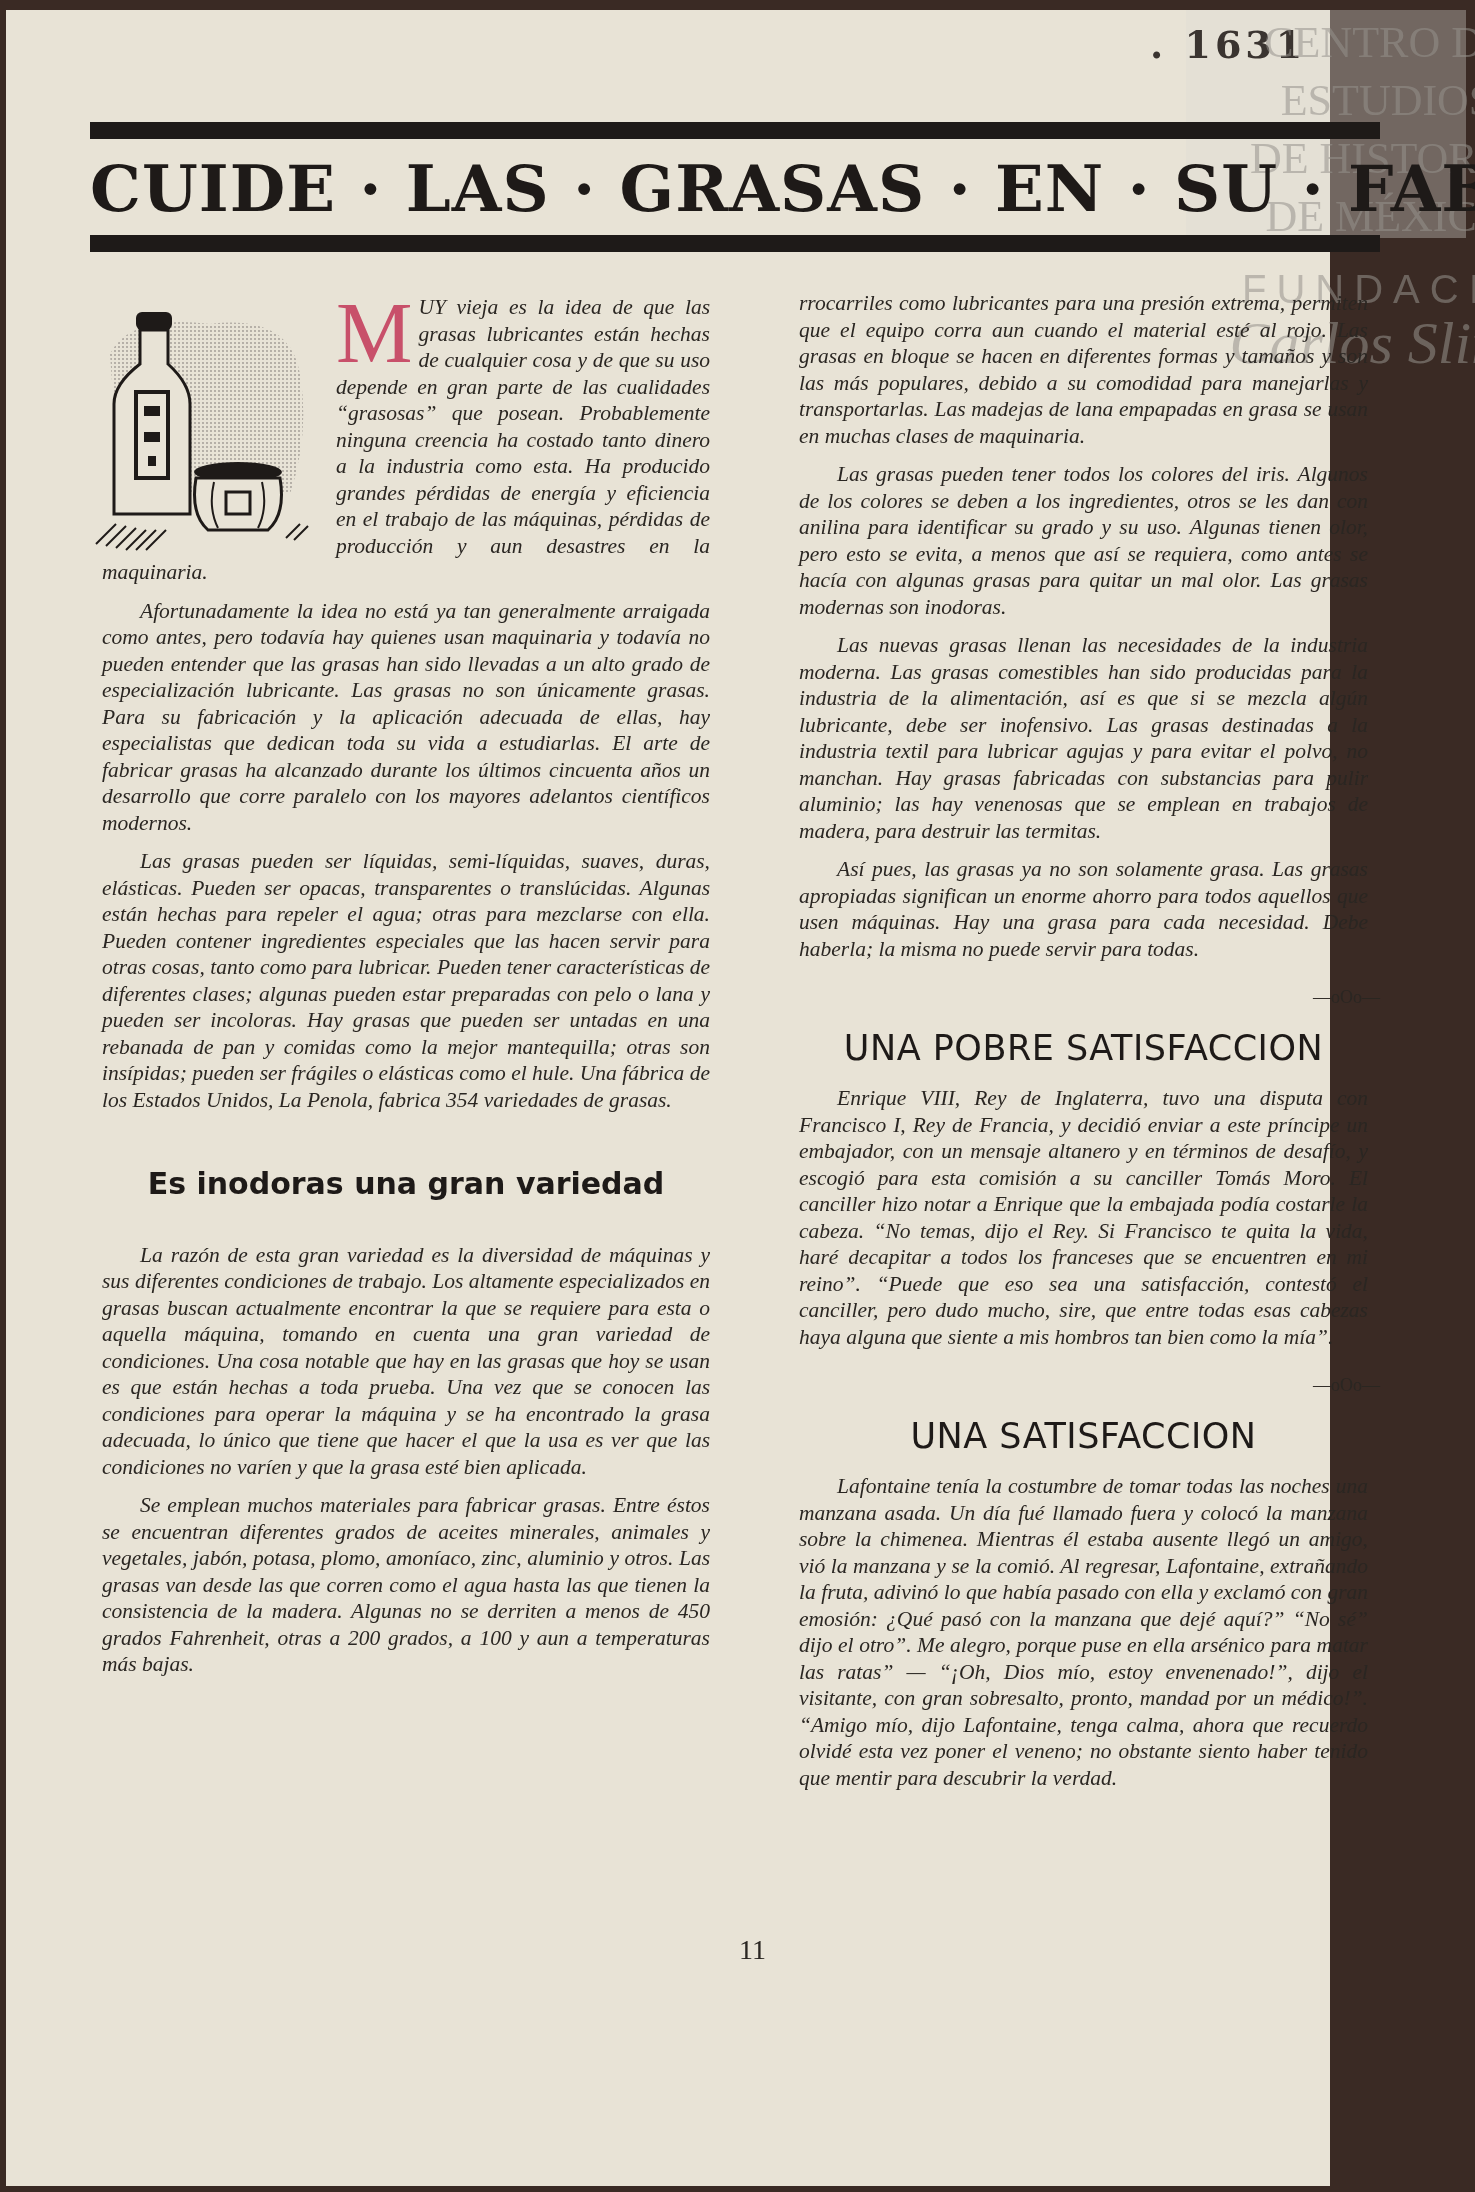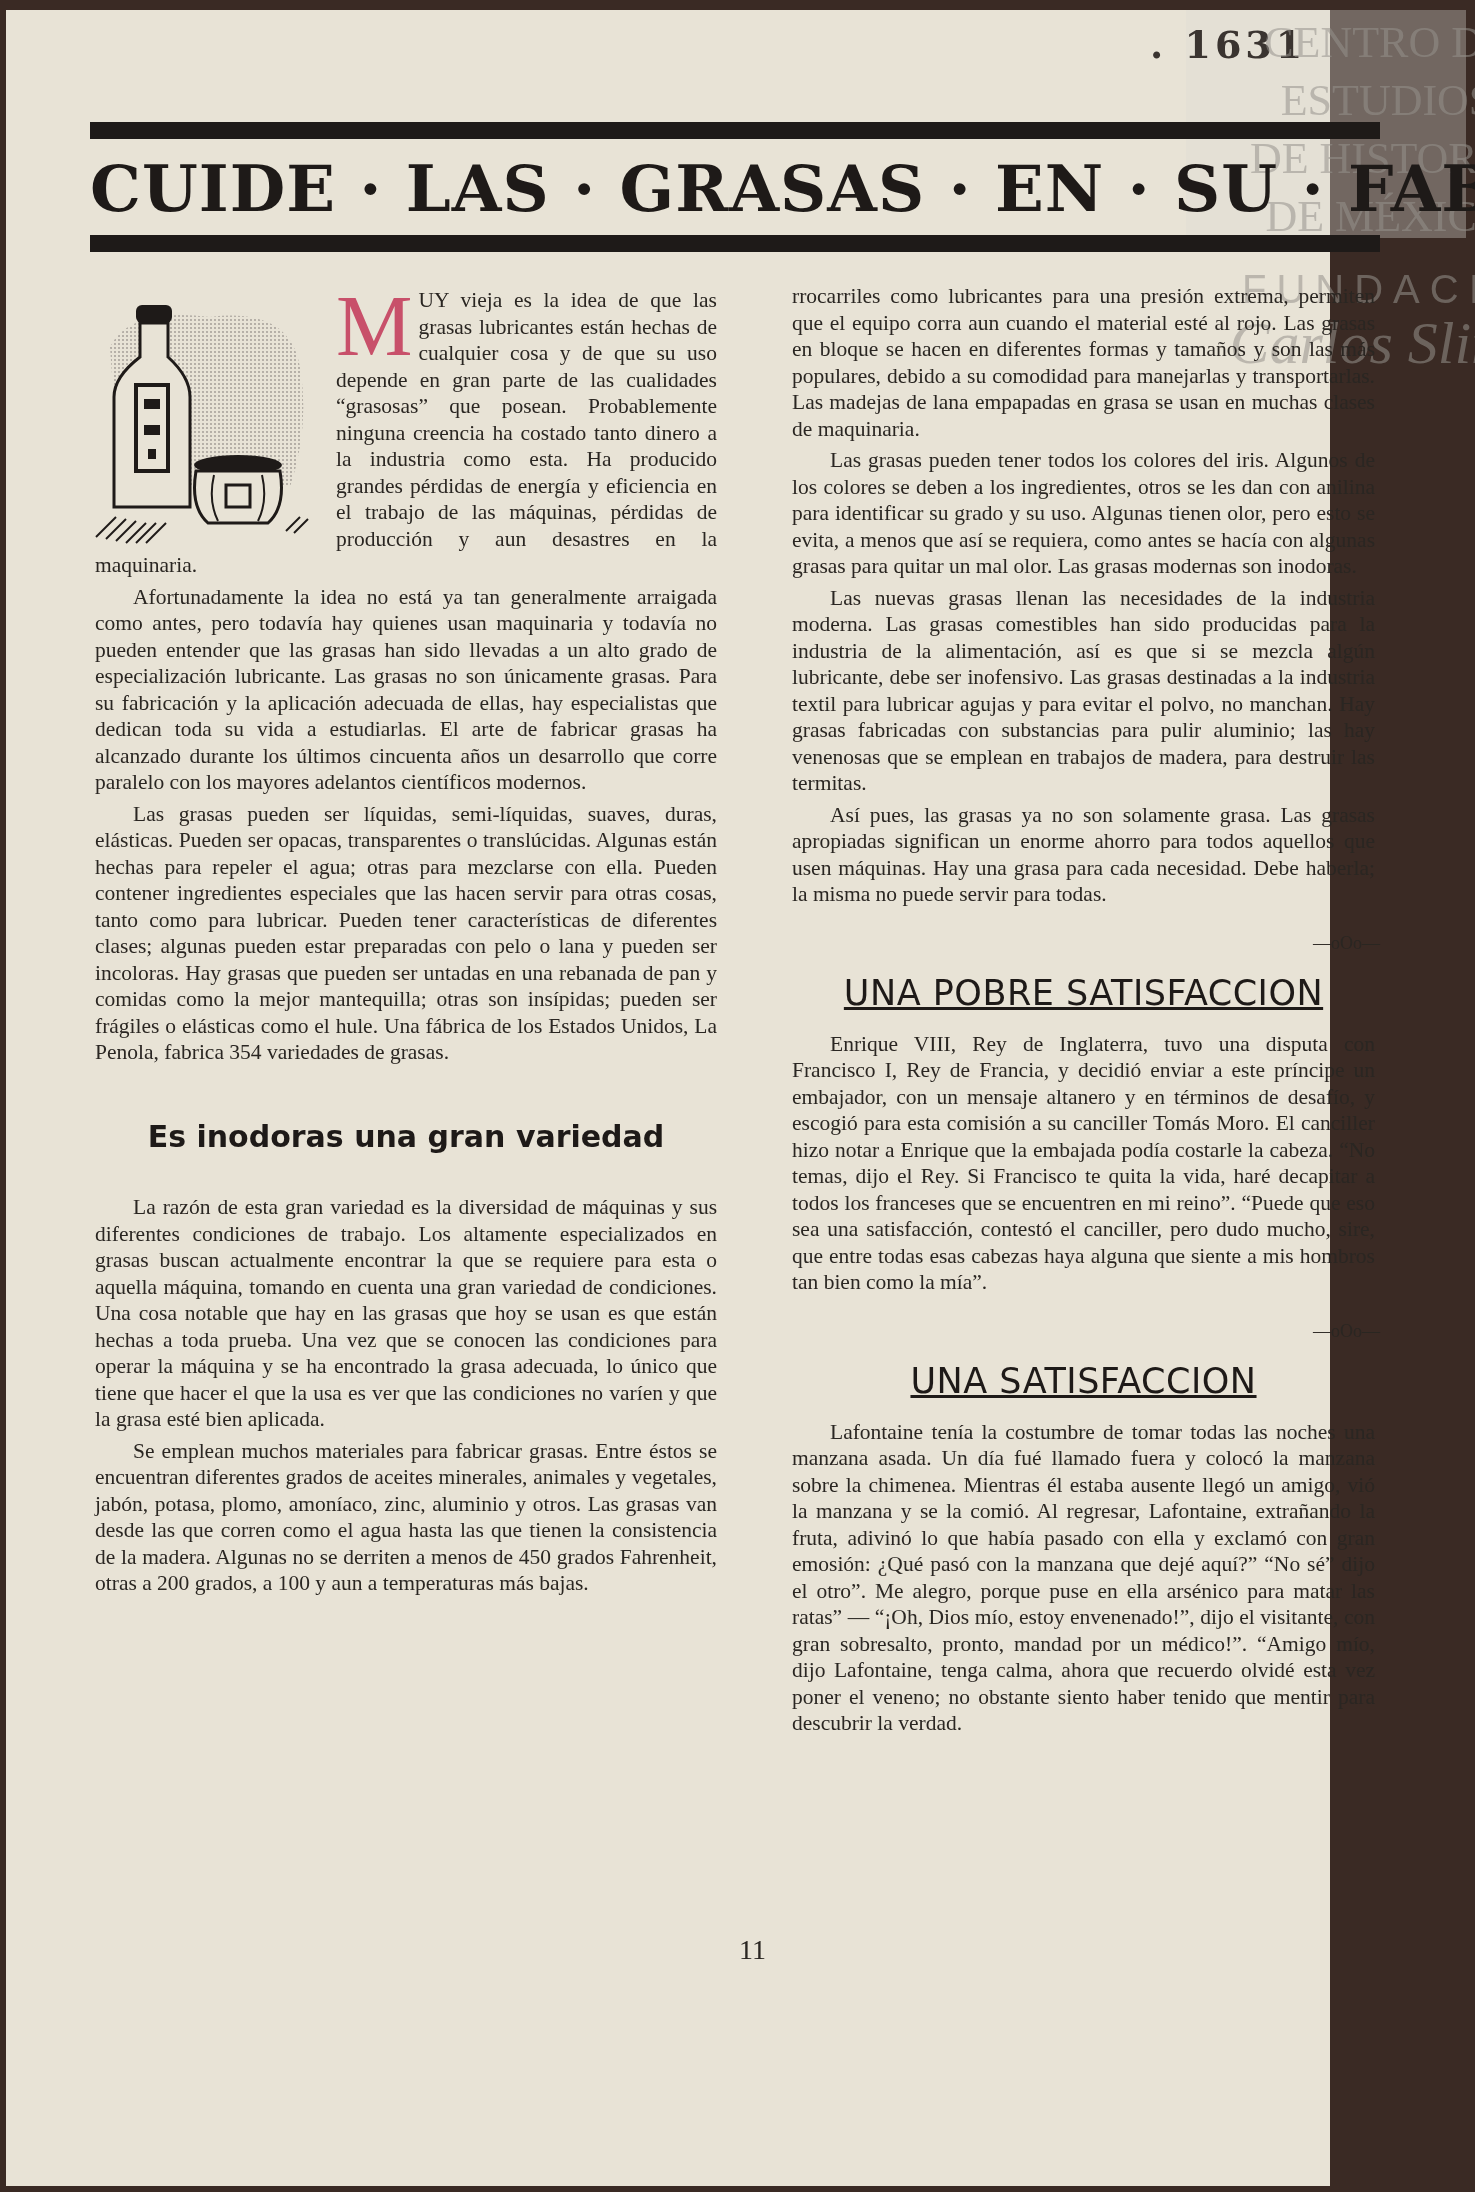--- a/index.html
+++ b/index.html
@@ -28,40 +28,40 @@
 
   .title-band { position:absolute; left:84px; top:112px; width:1290px; }
   .rule { height:17px; background:#1e1a18; }
   .title-text {
     font-family:"DejaVu Serif", serif; font-weight:bold; font-size:64px;
     letter-spacing:1px; color:#1e1a18; text-align:left; height:96px; line-height:100px;
     white-space:nowrap;
   }
 
   .col { position:absolute; font-size:21.5px; line-height:26.5px; text-align:justify; }
-  .col p { margin:5px; text-indent:38px; }
+  .col p { margin:12px; text-indent:38px;font-style:italic; }
   .col p.noindent { text-indent:0; }
   .left-col { left:84px; top:272px; width:632px; }
   .right-col { left:781px; top:268px; width:593px; }
 
   .intro { position:relative; }
   .illus { float:left; width:232px; height:260px; margin:0 14px 0 0; }
   .dropcap {
     float:left; font-size:86px; line-height:70px; color:#c8506a; margin:4px 6px 0 0;
     font-family:"Liberation Serif", serif;
   }
 
   .subhead {
     font-family:"DejaVu Sans", sans-serif; font-weight:bold; font-size:30px;
     text-align:center; margin:58px 0 44px 0; color:#1e1a18;
   }
   .sep { text-align:right; font-size:18px; margin:22px 0 24px 0; }
   .story-title {
     font-family:"DejaVu Sans", sans-serif; font-size:35px; text-align:center;
-    margin:0 0 24px 0; color:#1e1a18; letter-spacing:0.5px;text-decoration:underline;
+    margin:0 0 24px 0; color:#1e1a18; letter-spacing:0.5px;
   }
   .folio { position:absolute; left:733px; top:1924px; font-size:28px; }
 </style>
 </head>
 <body>
 
 <div class="page">
 
   <div class="wm-panel"></div>
   <div class="page-number">. 1631</div>

